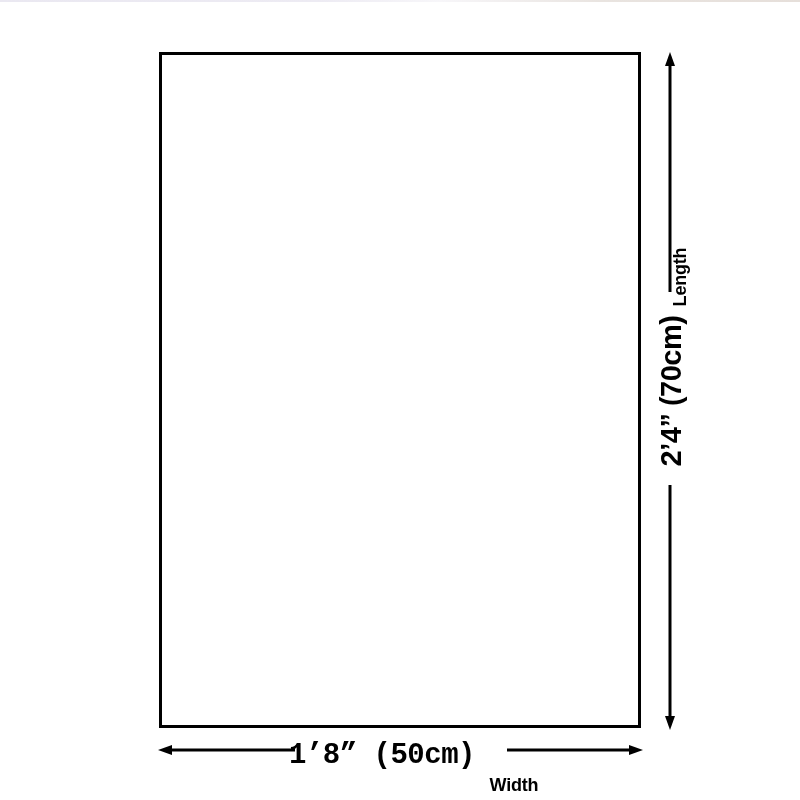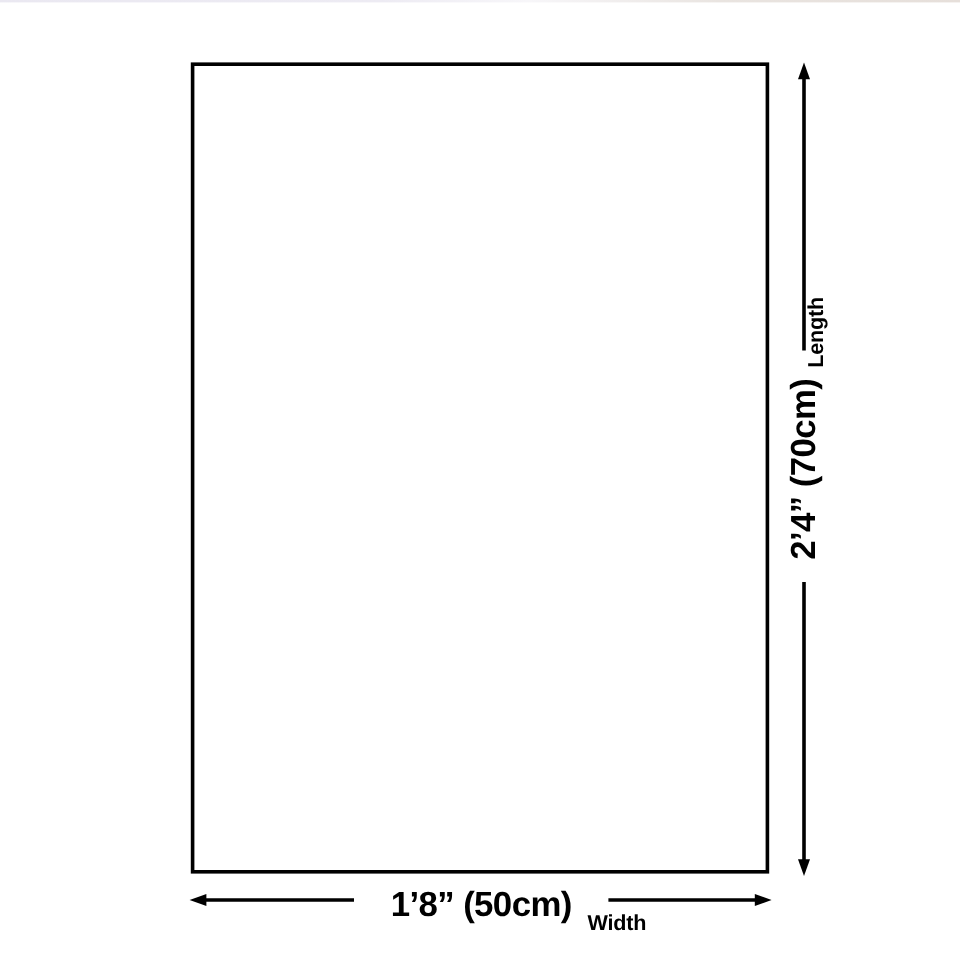--- a/index.html
+++ b/index.html
@@ -34,27 +34,28 @@
   }
   .dim-value {
     font-size: 29px;
     letter-spacing: -0.5px;
   }
   .dim-label {
     font-size: 18px;
     letter-spacing: -0.2px;
   }
   .width-value {
-    left: 401px;
+    left: 382px;
     top: 755px;
     transform: translate(-50%, -50%);
+    font-family: Liberation Mono, monospace;
   }
   .width-label {
     left: 514px;
-    top: 769px;
+    top: 785px;
     transform: translate(-50%, -50%);
   }
   .length-value {
     left: 671px;
     top: 391px;
     transform: translate(-50%, -50%) rotate(-90deg);
   }
   .length-label {
     left: 680px;
     top: 277px;

